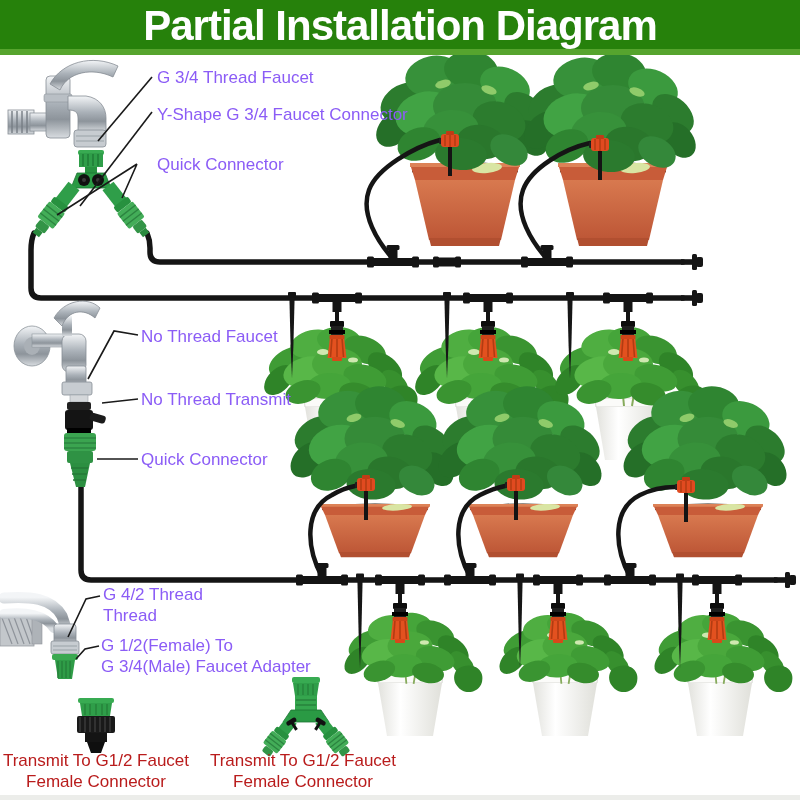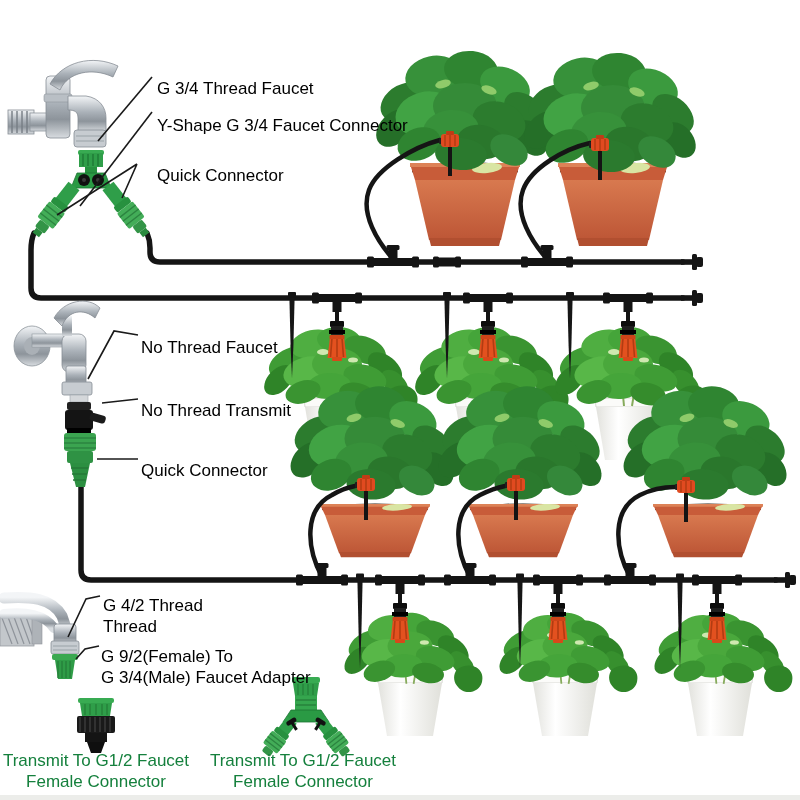--- a/index.html
+++ b/index.html
@@ -3,22 +3,22 @@
 <meta charset="utf-8">
 <style>
   html,body{margin:0;padding:0;background:#ffffff;}
   .stage{position:relative;width:800px;height:800px;background:#ffffff;overflow:hidden;
          font-family:"Liberation Sans",sans-serif;}
   .banner{position:absolute;left:0;top:0;width:800px;height:55px;background:#26810b;}
   .banner::after{content:"";position:absolute;left:0;bottom:0;width:100%;height:6px;background:#56a42e;}
   .banner h1{margin:0;color:#ffffff;font-size:42px;font-weight:bold;text-align:center;
              line-height:51px;letter-spacing:-1px;}
   .diagram{position:absolute;left:0;top:0;width:800px;height:800px;}
-  .lbl{position:absolute;font-size:17px;line-height:21px;color:#000000;white-space:nowrap;margin-top:11px;}
-  .cap{position:absolute;font-size:17px;line-height:21px;color:#15803d;text-align:center;}
+  .lbl{position:absolute;font-size:17px;line-height:21px;color:#8b5cf6;white-space:nowrap;}
+  .cap{position:absolute;font-size:17px;line-height:21px;color:#b91c1c;text-align:center;}
   .bottom-strip{position:absolute;left:0;bottom:0;width:800px;height:5px;background:#ecedea;}
 </style>
 </head>
 <body>
 
 <div class="stage">
 
   <svg class="diagram" viewBox="0 0 800 800">
     <defs>
       <linearGradient id="gradChrome" x1="0" y1="0" x2="0" y2="1">
@@ -342,37 +342,40 @@
       <path d="M152,112 L80,206"></path>
       <path d="M137,164 L57,215 M137,164 L122,198"></path>
       <path d="M138,335 L114,331 L88,379"></path>
       <path d="M138,399 L102,403"></path>
       <path d="M138,459 L97,459"></path>
       <path d="M100,596 L86,599 L68,637"></path>
       <path d="M99,646 L85,649 L76,659"></path>
     </g>
   </svg>
 
+  <div class="banner">
+    <h1>Partial Installation Diagram</h1>
+  </div>
 
   <div class="lbl" style="left:157px;top:67px">G 3/4 Thread Faucet</div>
   <div class="lbl" style="left:157px;top:104px">Y-Shape G 3/4 Faucet Connector</div>
   <div class="lbl" style="left:157px;top:154px">Quick Connector</div>
 
   <div class="lbl" style="left:141px;top:326px">No Thread Faucet</div>
   <div class="lbl" style="left:141px;top:389px">
     <div>No Thread Transmit</div>
   </div>
   <div class="lbl" style="left:141px;top:449px">Quick Connector</div>
 
   <div class="lbl" style="left:103px;top:584px">
     <div>G 4/2 Thread</div>
     <div>Thread</div>
   </div>
   <div class="lbl" style="left:101px;top:635px">
-    <div>G 9/2(Female) To</div>
+    <div>G 1/2(Female) To</div>
     <div>G 3/4(Male) Faucet Adapter</div>
   </div>
 
   <div class="cap" style="left:2px;width:188px;top:750px">
     <div>Transmit To G1/2 Faucet</div>
     <div>Female Connector</div>
   </div>
   <div class="cap" style="left:208px;width:190px;top:750px">
     <div>Transmit To G1/2 Faucet</div>
     <div>Female Connector</div>

